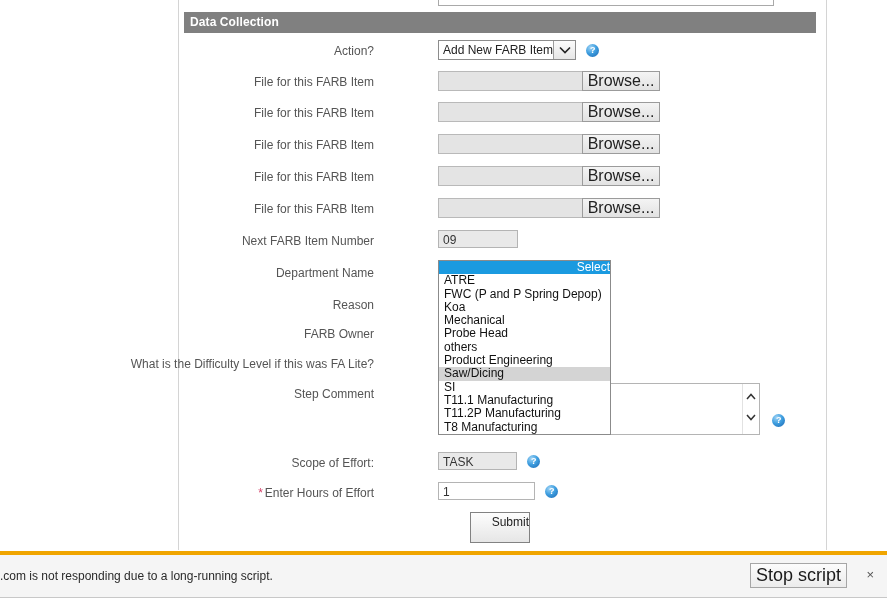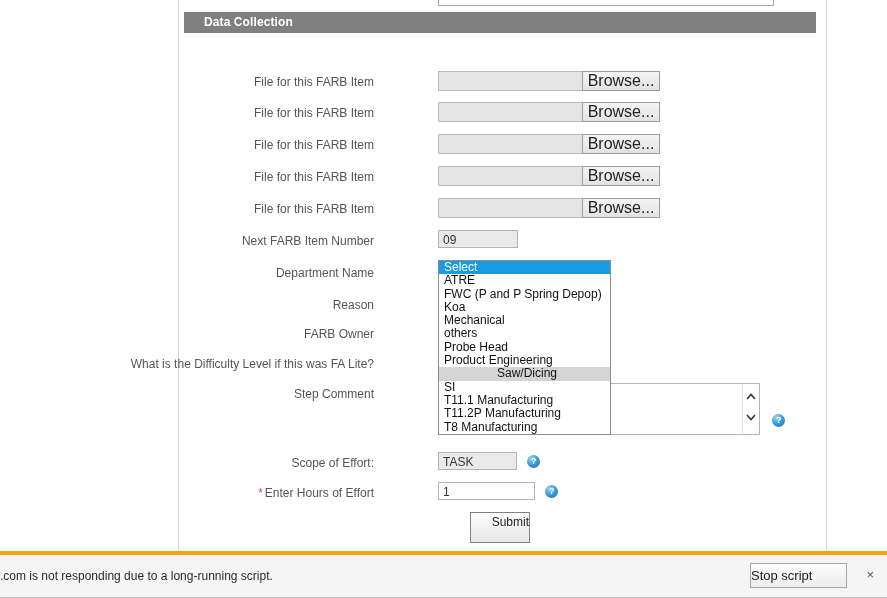--- a/index.html
+++ b/index.html
@@ -51,21 +51,21 @@
   
   #section-header {
     position: absolute;
     left: 184px; top: 12px;
     width: 632px; height: 21px;
     background: #808080;
     color: #ffffff;
     font-weight: bold;
     font-size: 12px;
     line-height: 21px;
-    padding-left: 20px;
+    padding-left: 6px;
     box-sizing: border-box;
     letter-spacing: 0.1px;
   }
 
   
   .form-row {
     position: absolute;
     left: 184px;
     width: 642px;
     height: 22px;
@@ -246,25 +246,25 @@
     line-height: 13.3px;
     padding-left: 5px;
     font-size: 12px;
     color: #111111;
     white-space: nowrap;
     box-sizing: border-box;
   }
   .dd-option.selected {
     background: #1a9ae0;
     color: #ffffff;
+    text-align: right;
   }
   .dd-option.hovered {
     background: #d4d4d4;
     color: #111111;
-    text-align: center;
   }
 
   
   #submit-button {
     position: absolute;
     left: 470px;
     top: 512px;
     width: 60px;
     height: 31px;
     line-height: 19px;
@@ -296,22 +296,22 @@
     color: #2a2a2a;
     white-space: nowrap;
   }
   #stop-script-button {
     position: absolute;
     right: 40px;
     top: 8px;
     width: 97px;
     height: 25px;
     line-height: 23px;
-    text-align: left;
-    font-size: 13px;
+    text-align: center;
+    font-size: 18px;
     color: #1a1a1a;
     background: linear-gradient(to bottom, #fcfcfc 0%, #ececec 100%);
     border: 1px solid #a6a6a6;
     box-sizing: border-box;
   }
   #close-notification {
     position: absolute;
     right: 13px;
     top: 13px;
     font-size: 13px;
@@ -324,20 +324,34 @@
 
 <div id="page-frame">
 
   <div class="frame-border-left"></div>
   <div class="frame-border-right"></div>
 
   <div id="top-cut-field"></div>
 
   <div id="section-header">Data Collection</div>
 
+  <div class="form-row" style="top:40px;">
+    <div class="row-label">Action?</div>
+    <div class="row-control">
+      <div class="action-select">
+        <span class="sel-text">Add New FARB Item</span>
+        <span class="sel-arrow-box">
+          <svg width="12" height="8" viewBox="0 0 12 8">
+              <path d="M1 1.5 L6 6.5 L11 1.5" stroke="#222" stroke-width="1.6" fill="none"></path>
+            </svg>
+        </span>
+      </div>
+      <span class="help-icon"></span>
+    </div>
+  </div>
 
   <div class="form-row" style="top:71px;">
     <div class="row-label">File for this FARB Item</div>
     <div class="row-control">
       <span class="file-input-shell">
         <span class="file-fake-field"></span><span class="browse-btn">Browse...</span>
       </span>
     </div>
   </div>
 
@@ -441,22 +455,22 @@
   </div>
 
   <div id="submit-button">Submit</div>
 
   <div id="dept-dropdown">
       <div class="dd-option selected">Select</div>
       <div class="dd-option">ATRE</div>
       <div class="dd-option">FWC (P and P Spring Depop)</div>
       <div class="dd-option">Koa</div>
       <div class="dd-option">Mechanical</div>
+      <div class="dd-option">Probe Head</div>
       <div class="dd-option">others</div>
-      <div class="dd-option">Probe Head</div>
       <div class="dd-option">Product Engineering</div>
       <div class="dd-option hovered">Saw/Dicing</div>
       <div class="dd-option">SI</div>
       <div class="dd-option">T11.1 Manufacturing</div>
       <div class="dd-option">T11.2P Manufacturing</div>
       <div class="dd-option">T8 Manufacturing</div>
     </div>
 
 </div>
 

